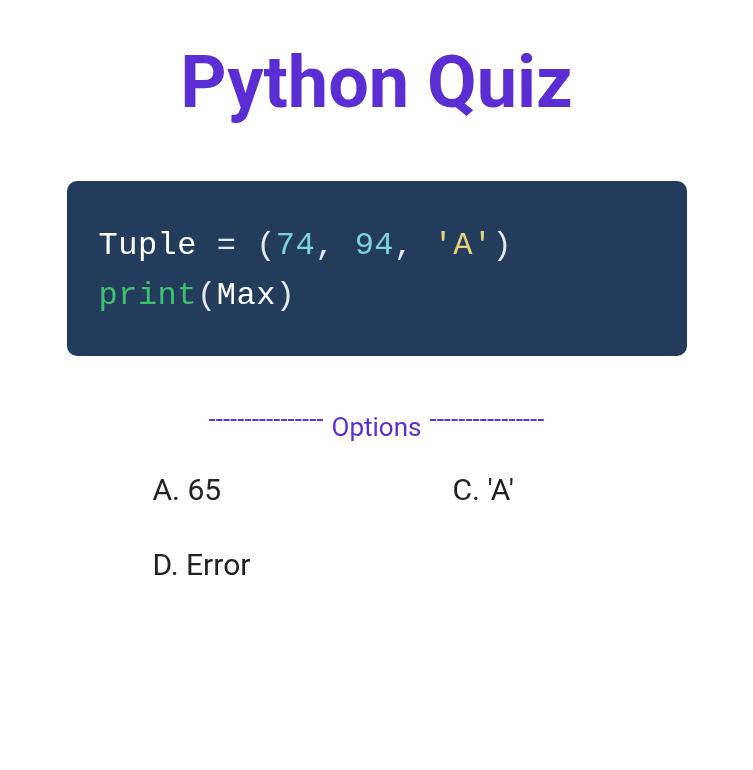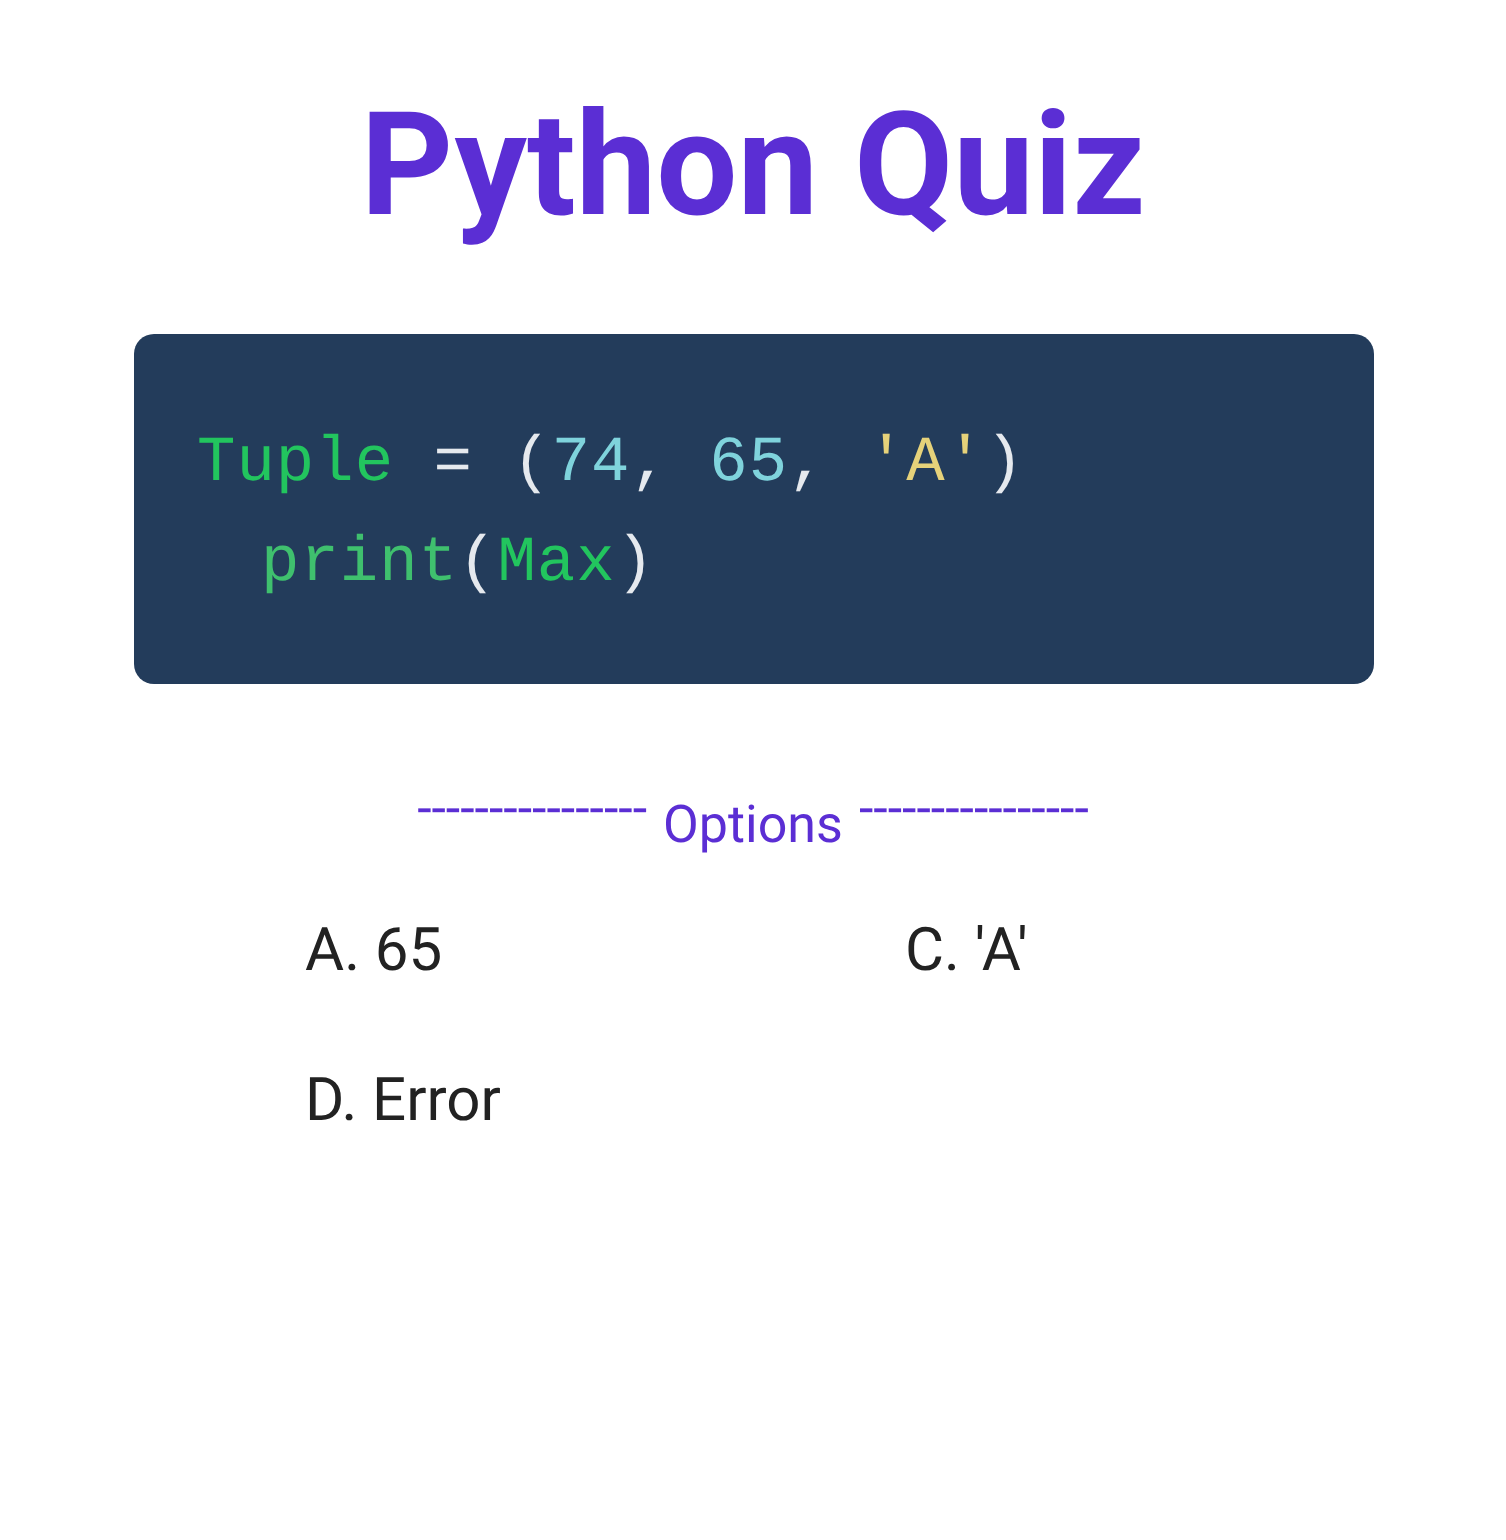--- a/index.html
+++ b/index.html
@@ -15,43 +15,43 @@
       display: flex;
       flex-direction: column;
       align-items: center;
       padding: 30px 60px 40px 60px;
     }
     .title {
       font-size: 72px;
       font-weight: 700;
       color: #5b2ed4;
       margin-top: 10px;
-      margin-bottom: 42px;
+      margin-bottom: 56px;
       text-align: center;
     }
     .code-block {
       background: #233c5b;
       border-radius: 10px;
       width: 620px;
       padding: 40px 28px 36px 32px;
       font-family: "Menlo", "Consolas", "Courier New", monospace;
       font-size: 32px;
       line-height: 1.55;
       color: #e5e9ee;
       letter-spacing: 0.5px;
     }
     .code-line {
       white-space: pre;
     }
-    .tok-var { color: #22c55e; }
+    .tok-var { color: #ffffff; }
     .tok-op { color: #e5e9ee; }
     .tok-paren { color: #e5e9ee; }
     .tok-num { color: #7fd3dc; }
     .tok-str { color: #e6d27a; }
-    .tok-func { color: #3fc06e; margin-left: 32px; }
+    .tok-func { color: #3fc06e; }
     .tok-builtin { color: #7fd3dc; }
     .tok-comma { color: #e5e9ee; }
     .options-header {
       display: flex;
       align-items: center;
       justify-content: center;
       color: #5b2ed4;
       font-size: 26px;
       margin-top: 40px;
       margin-bottom: 30px;
@@ -80,21 +80,21 @@
       font-weight: 400;
       text-align: left;
     }
   </style>
 </head>
 <body>
 
 <h1 class="title">Python Quiz</h1>
 
 <div class="code-block">
-  <div class="code-line"><span class="tok-var">Tuple</span><span class="tok-op"> = </span><span class="tok-paren">(</span><span class="tok-num">74</span><span class="tok-comma">, </span><span class="tok-num">65</span><span class="tok-comma">, </span><span class="tok-str">'A'</span><span class="tok-paren">)</span></div>
+  <div class="code-line"><span class="tok-var">Tuple</span><span class="tok-op"> = </span><span class="tok-paren">(</span><span class="tok-num">74</span><span class="tok-comma">, </span><span class="tok-num">94</span><span class="tok-comma">, </span><span class="tok-str">'A'</span><span class="tok-paren">)</span></div>
   <div class="code-line"><span class="tok-func">print</span><span class="tok-paren">(</span><span class="tok-var">Max</span><span class="tok-paren">)</span></div>
 </div>
 
 <div class="options-header">
   <span class="dashes">----------------</span>
   <span class="options-word">Options</span>
   <span class="dashes">----------------</span>
 </div>
 
 <div class="options-grid">

